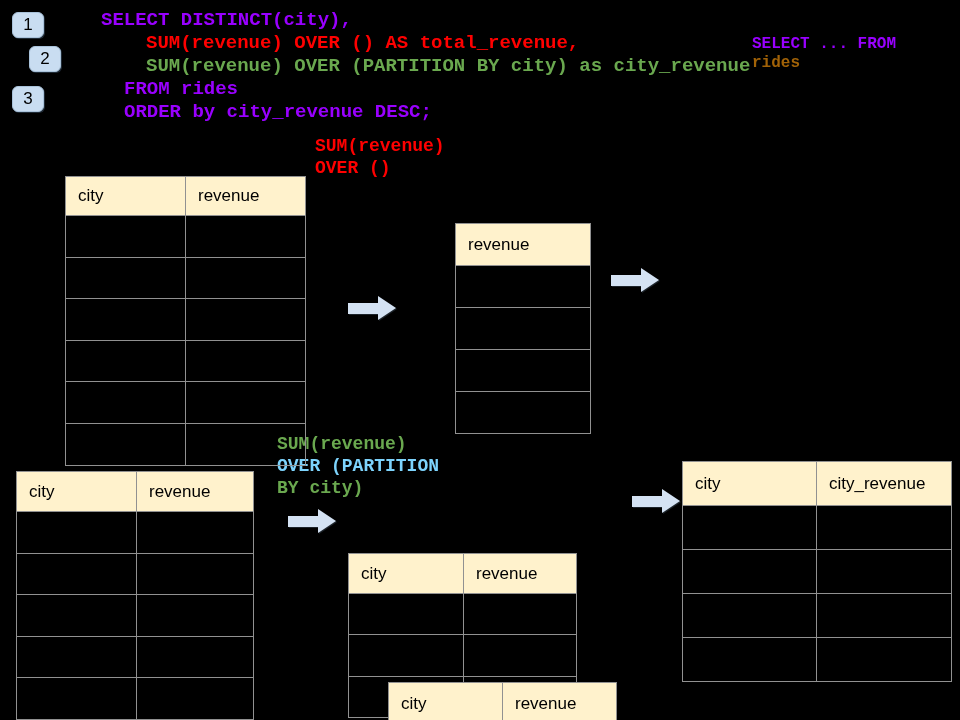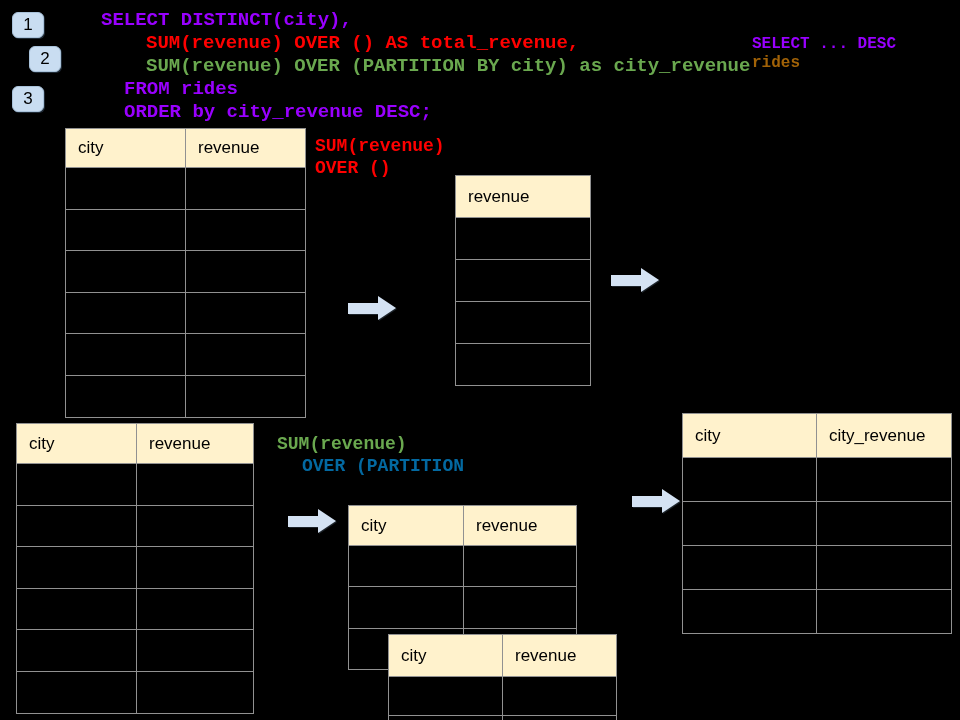--- a/index.html
+++ b/index.html
@@ -41,20 +41,21 @@
   .side-note {
     position: absolute;
     font: bold 16px/19px "Liberation Mono", monospace;
     white-space: pre;
   }
   
   table.tbl {
     position: absolute;
     border-collapse: collapse;
     table-layout: fixed;
+    margin-top: 48px;
   }
   table.tbl th {
     background: #fff2cc;
     color: #000;
     font: 400 17px "Liberation Sans", sans-serif;
     text-align: left;
     padding: 0 0 0 12px;
     border: 1px solid #919191;
     vertical-align: middle;
   }
@@ -93,24 +94,24 @@
 <body>
 
 <div class="stage">
 
   <div class="badge" style="left:12px;top:12px">1</div>
   <div class="badge" style="left:29px;top:46px">2</div>
   <div class="badge" style="left:12px;top:86px">3</div>
 
   <div class="sql-code" style="left:88px;top:9px"><div style="color: rgb(153, 0, 255);">SELECT DISTINCT(city),</div><div style="color: rgb(255, 0, 0); padding-left: 45px;">SUM(revenue) OVER () AS total_revenue,</div><div style="color: rgb(106, 168, 79); padding-left: 45px;">SUM(revenue) OVER (PARTITION BY city) as city_revenue</div><div style="color: rgb(153, 0, 255); padding-left: 23px;">FROM rides</div><div style="color: rgb(153, 0, 255); padding-left: 23px;">ORDER by city_revenue DESC;</div></div>
 
-  <div class="side-note" style="left:752px;top:35px"><div style="color: rgb(153, 0, 255);">SELECT ... DESC</div><div style="color: #a16207;">rides</div></div>
+  <div class="side-note" style="left:752px;top:35px"><div style="color: rgb(153, 0, 255);">SELECT ... FROM</div><div style="color: #a16207;">rides</div></div>
 
   <div class="code-label" style="left:315px;top:135px"><div style="color: rgb(255, 0, 0);">SUM(revenue)</div><div style="color: rgb(255, 0, 0);">OVER ()</div></div>
-  <div class="code-label" style="left:277px;top:433px"><div style="color: rgb(106, 168, 79);">SUM(revenue)</div><div style="color: #0369a1; margin-left: 25px;">OVER (PARTITION</div></div>
+  <div class="code-label" style="left:277px;top:433px"><div style="color: rgb(106, 168, 79);">SUM(revenue)</div><div style="color: #7dd3fc;">OVER (PARTITION</div><div style="color: rgb(106, 168, 79);">BY city)</div></div>
 
   <table class="tbl tblA" style="left:65px;top:128px;width:241px">
     <colgroup>
         <col style="width:120px">
         <col>
       </colgroup>
     <thead>
         <tr>
       <th>city</th>
       <th>revenue</th>

